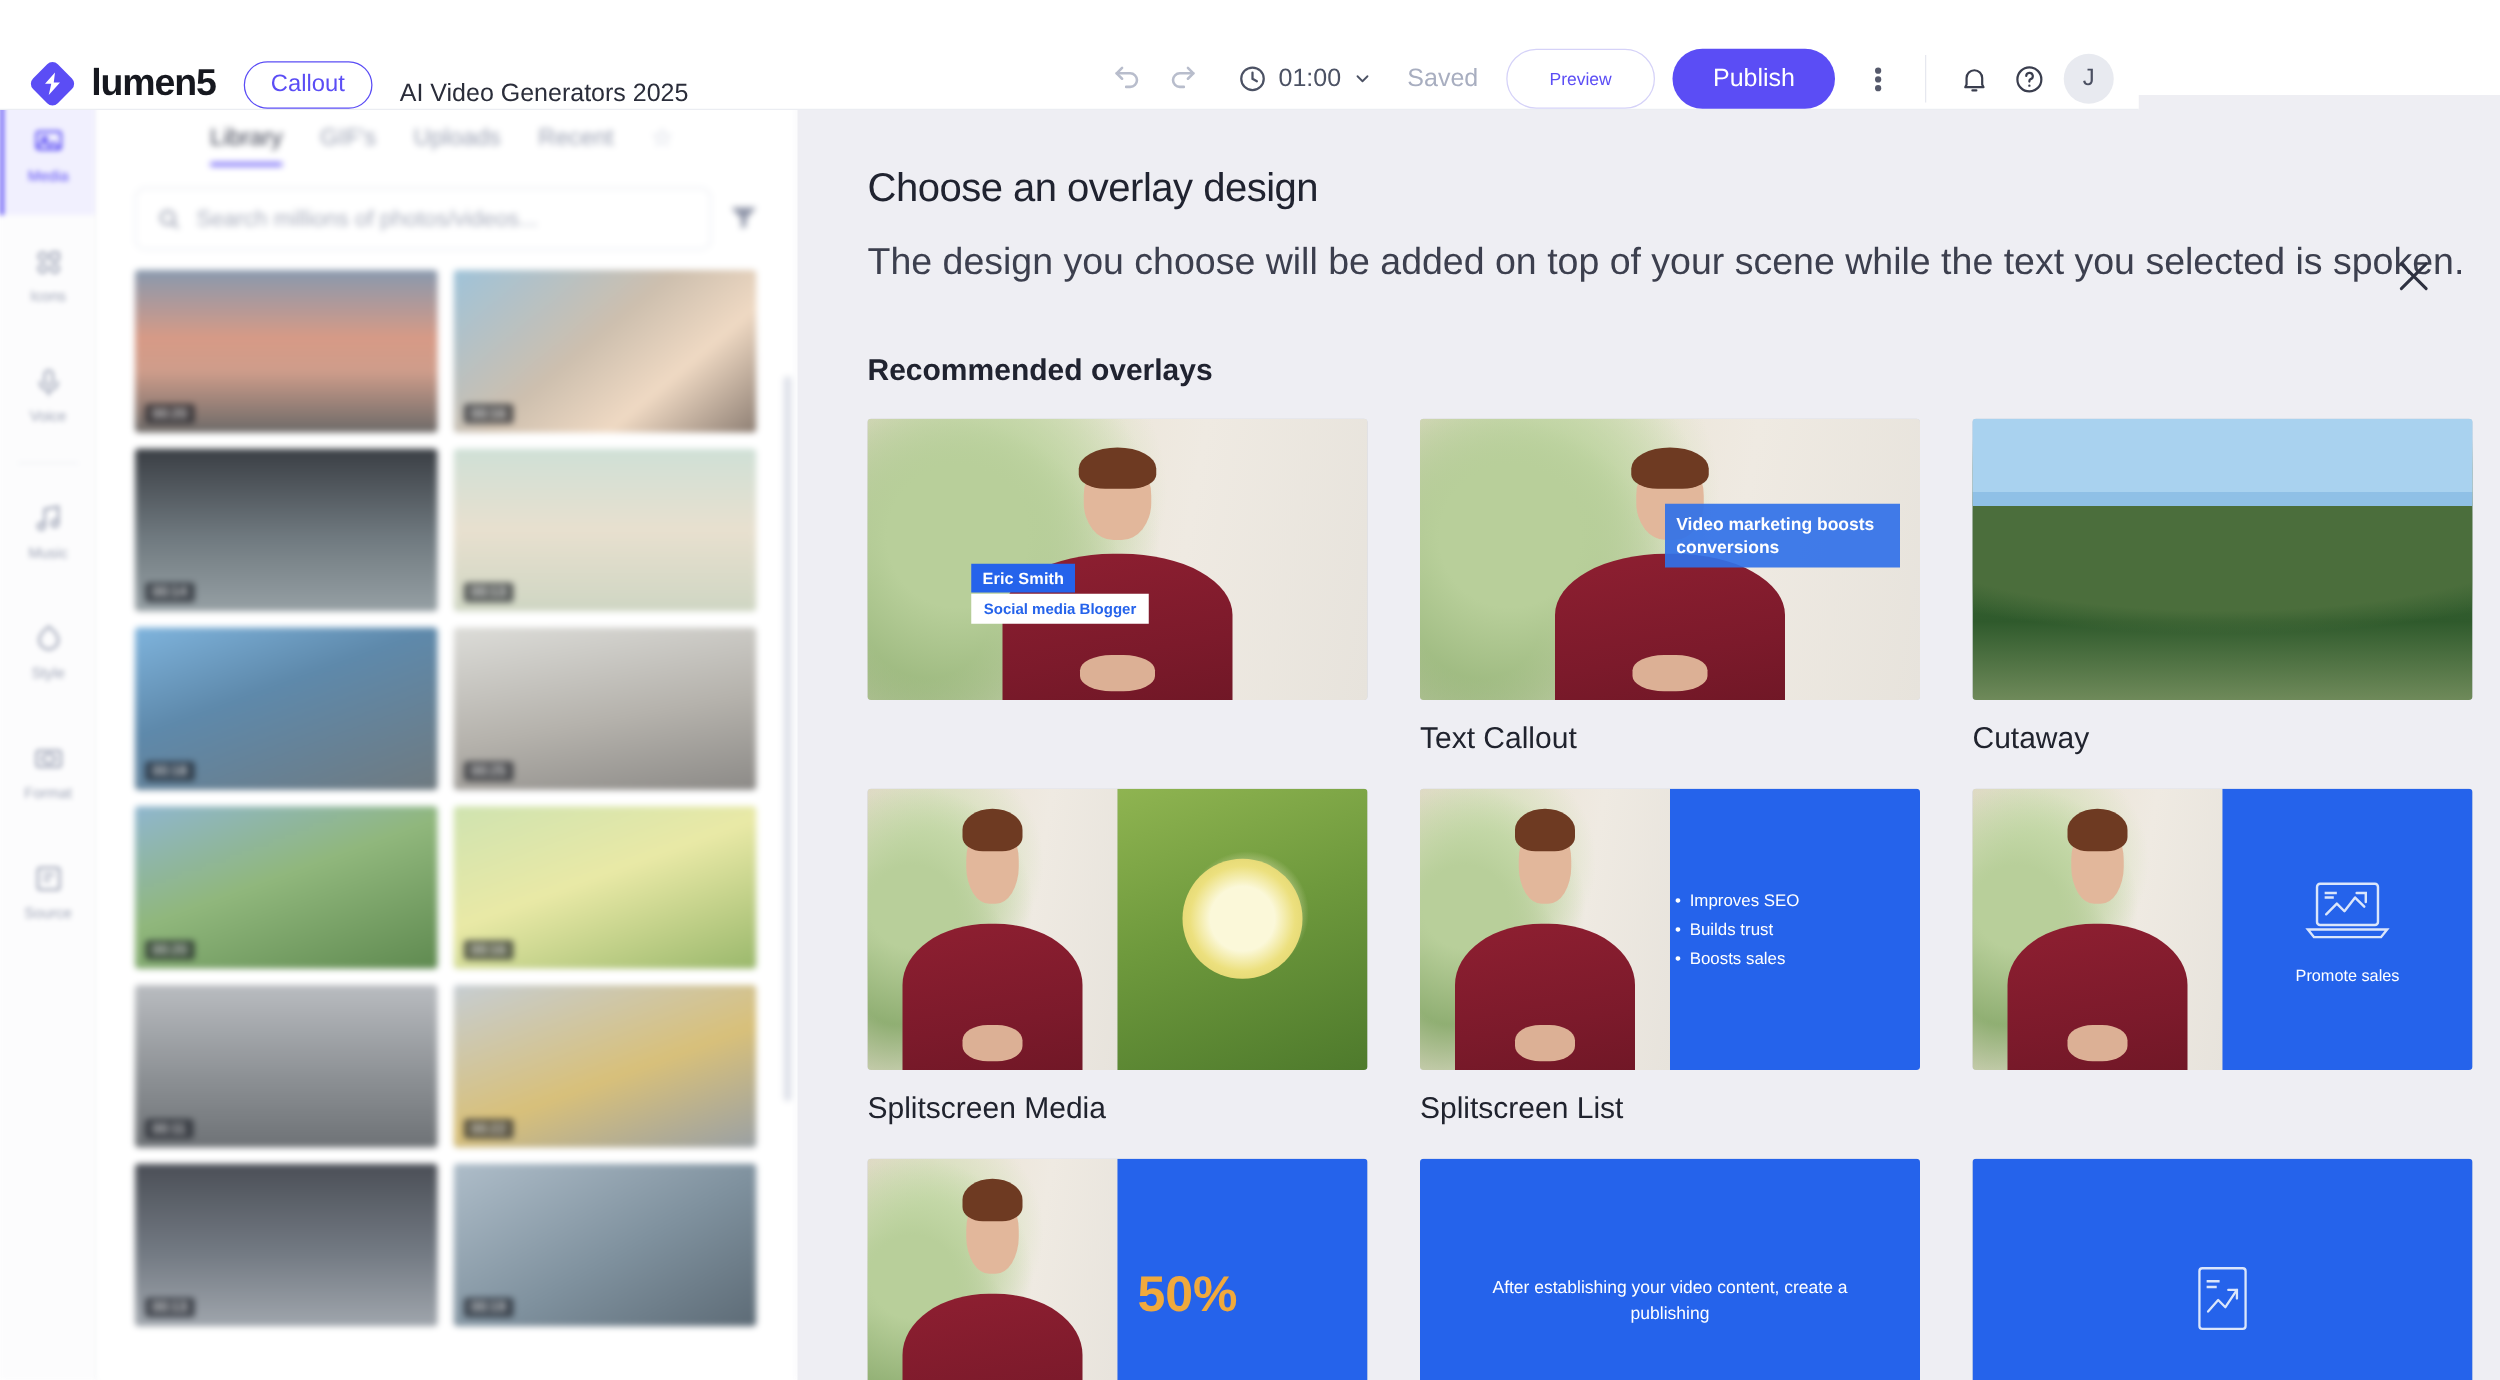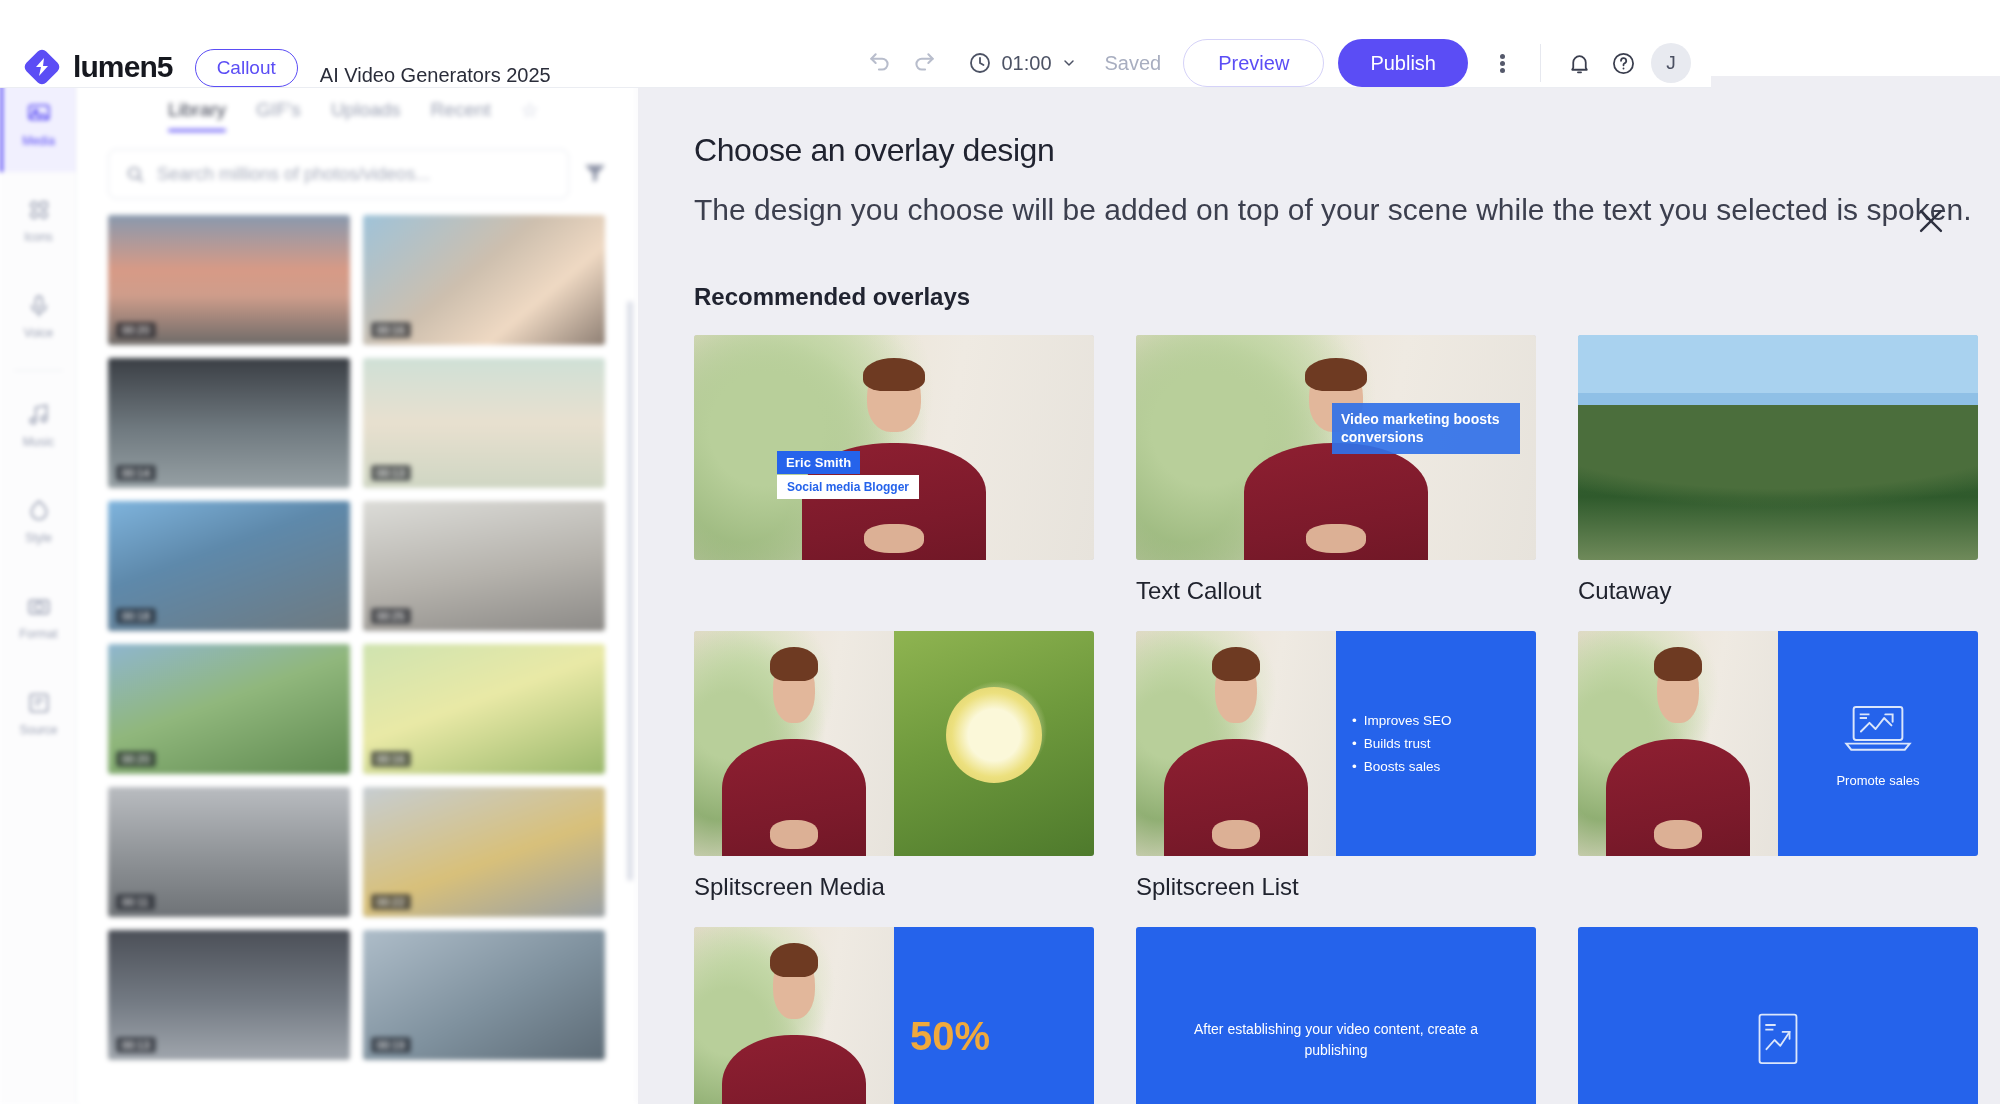--- a/index.html
+++ b/index.html
@@ -38,21 +38,21 @@
     width: 44px; height: 44px; display: flex; align-items: center; justify-content: center;
     cursor: pointer; color: #b8bdcc;
   }
   .timer {
     display: flex; align-items: center; gap: 9px;
     margin: 0 14px 0 22px; color: #4c5264; font-size: 20px; cursor: pointer;
   }
   .saved-label { color: #a8aec0; font-size: 20px; margin: 0 22px 0 14px; }
   .preview-btn {
     height: 48px; padding: 0 34px; border: 1.6px solid #d5d2f8; border-radius: 24px;
-    background: #fff; color: #5b4df5; font-size: 20px; cursor: pointer; white-space: nowrap;
+    background: #fff; color: #5b4df5; font-size: 14px; cursor: pointer; white-space: nowrap;
   }
   .publish-btn {
     height: 48px; padding: 0 32px; border: none; border-radius: 24px;
     background: #5b4df5; color: #fff; font-size: 20px; cursor: pointer;
     margin-left: 14px; white-space: nowrap;
   }
   .kebab { width: 44px; height: 44px; margin-left: 12px; display:flex; align-items:center; justify-content:center; cursor:pointer; }
   .kebab i { display:block; width:5px; height:5px; border-radius:50%; background:#55596b; margin:2px 0; }
   .vdiv { width: 1px; height: 38px; background: #e6e8ef; margin: 0 16px; }
   .avatar {
@@ -185,21 +185,21 @@
     position: absolute; right: 4%; top: 30%;
     background: rgba(49,113,232,.92); color: #fff;
     font-size: 14px; font-weight: 600; line-height: 1.32;
     padding: 7px 9px 8px 9px; max-width: 47%;
   }
   .half-right {
     position: absolute; right: 0; top: 0; width: 50%; height: 100%;
     background: #2563eb; color: #fff;
     display: flex; flex-direction: column; justify-content: center;
   }
-  .bullets { padding-left: 16px; }
+  .bullets { padding-left: 4px; }
   .bullets li { list-style: none; font-size: 13.5px; margin: 8px 0; }
   .bullets li::before { content: "\2022"; margin-right: 7px; }
   .icon-panel { align-items: center; }
   .icon-panel svg { width: 78px; height: 60px; }
   .icon-caption { font-size: 13px; margin-top: 14px; }
   .stat-num { color: #f0a93c; font-size: 40px; font-weight: 700; padding-left: 16px; }
   .stat-txt { color: #fff; font-size: 13px; padding-left: 16px; margin-top: 6px; }
   .full-blue {
     position: absolute; inset: 0; background: #2563eb; color: #fff;
     display: flex; align-items: center; justify-content: center; text-align: center;

